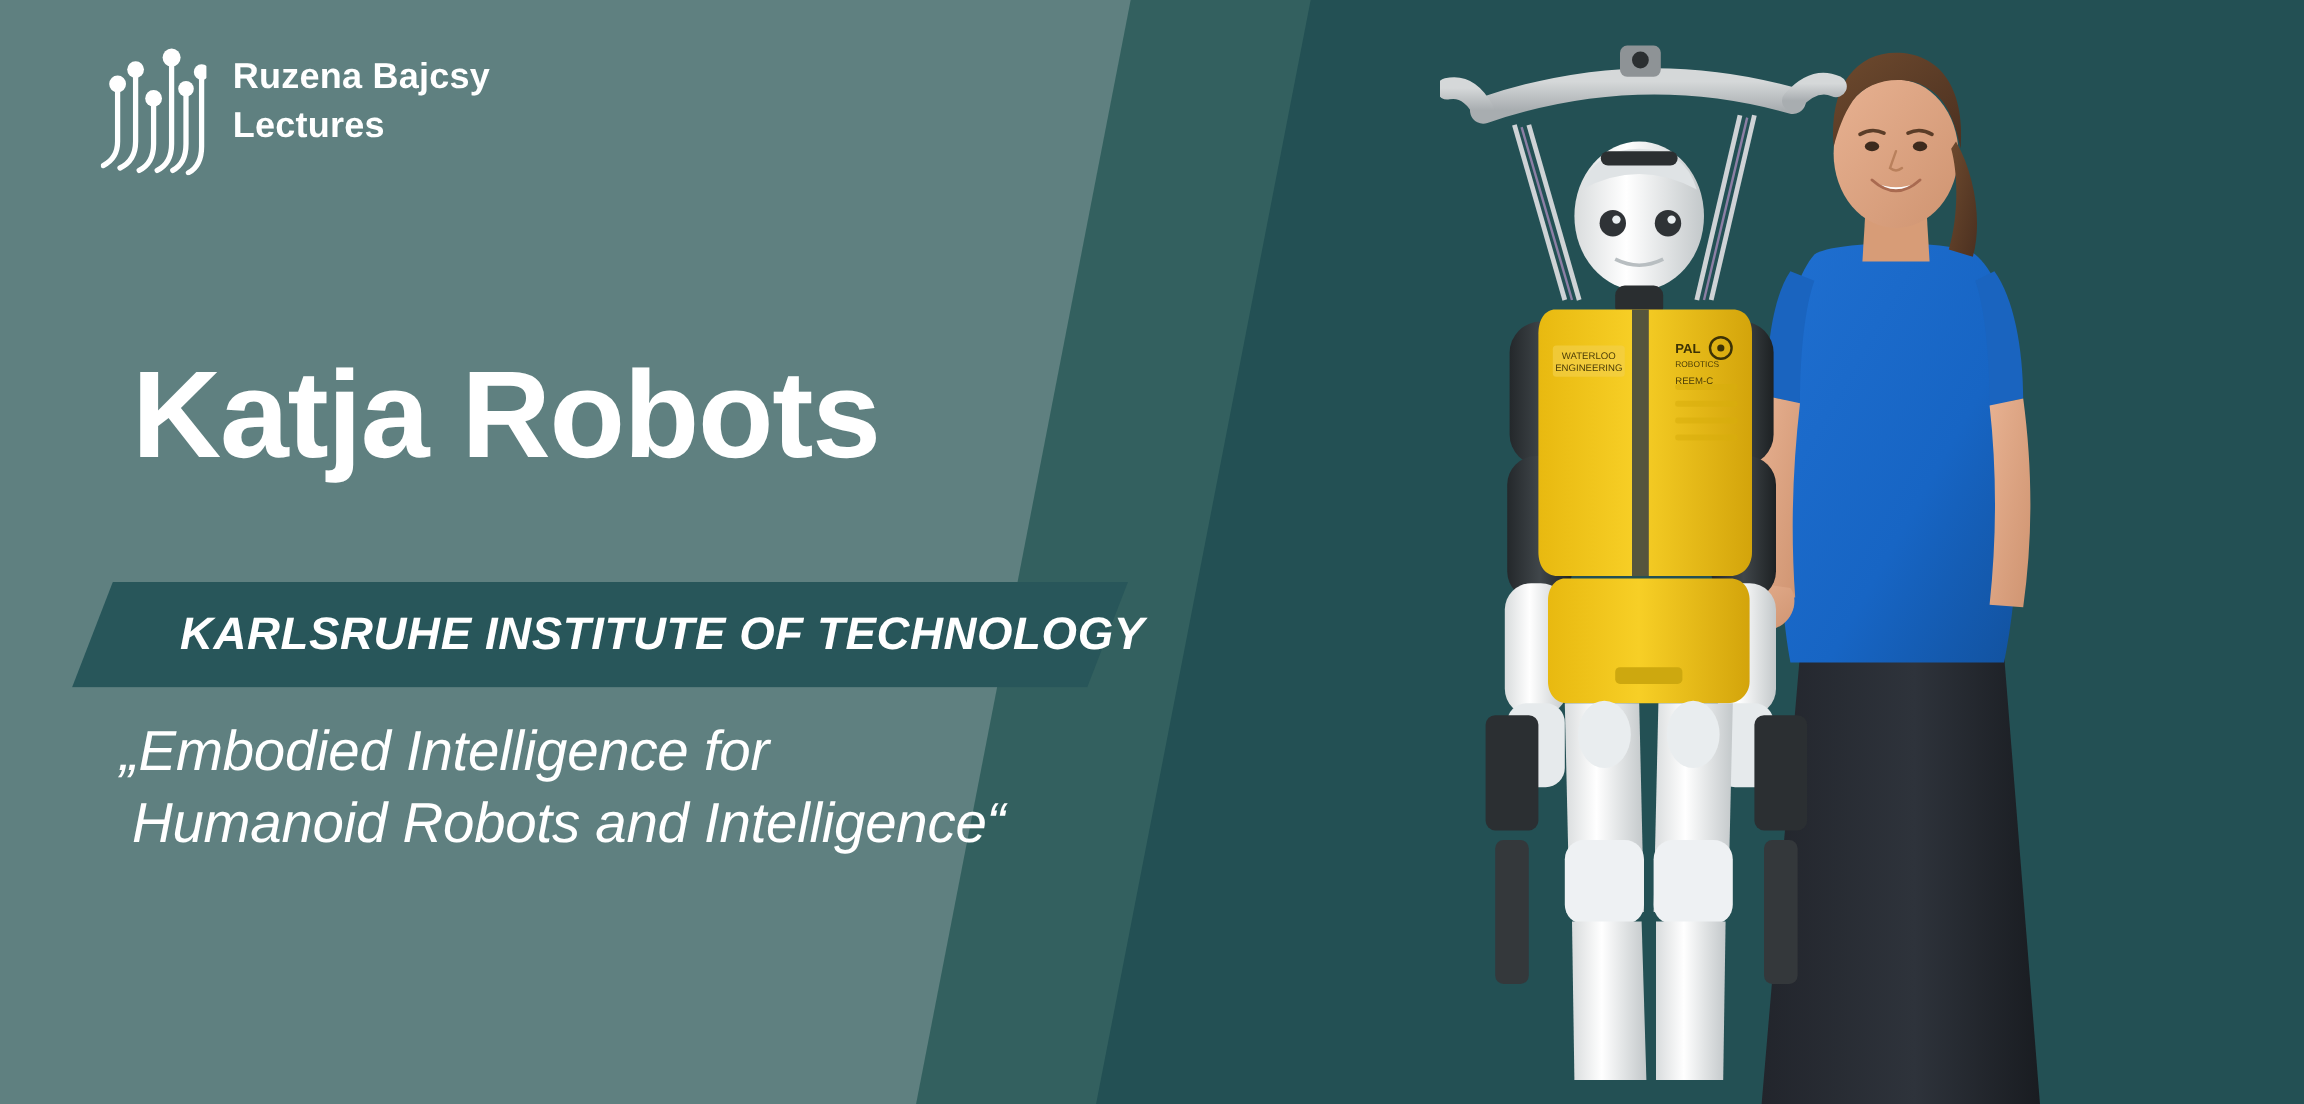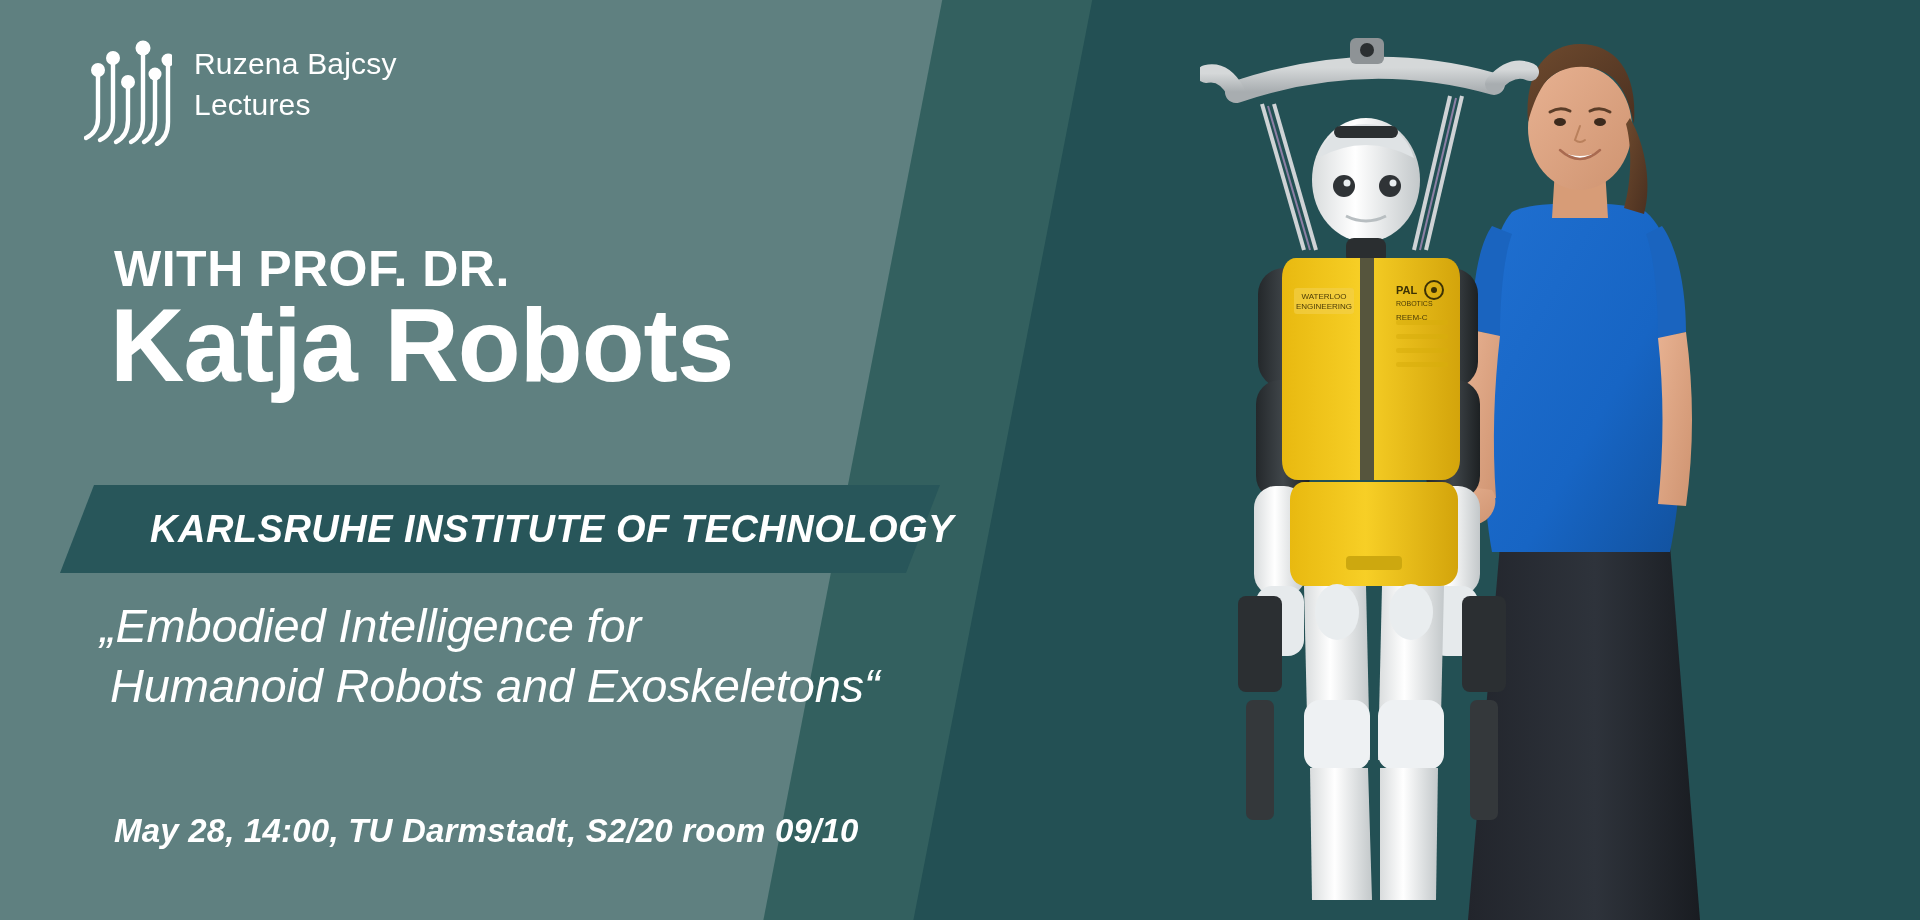--- a/index.html
+++ b/index.html
@@ -40,21 +40,21 @@
   }
   .photo-svg { position:absolute; right:-40px; bottom:0; height:920px; width:760px; }
 
   
   .logo-block {
     position:absolute; left:84px; top:34px;
     display:flex; align-items:flex-start; gap:22px;
   }
   .logo-mark { width:88px; height:112px; flex:none; }
   .logo-text {
-    color:#ffffff; font-weight:normal; font-size:30px;
+    color:#ffffff; font-weight:bold; font-size:30px;
     line-height:1.35; letter-spacing:.2px; padding-top:10px;
   }
 
   
   .with-line {
     position:absolute; left:114px; top:240px;
     color:#ffffff; font-weight:bold; font-size:50px;
     letter-spacing:.5px; white-space:nowrap;
   }
   .speaker-name {
@@ -296,28 +296,26 @@
         <circle cx="71" cy="40" r="6.5"></circle>
         <circle cx="84" cy="26" r="6.5"></circle>
       </g>
     </svg>
     <div class="logo-text">
       <div>Ruzena Bajcsy</div>
       <div>Lectures</div>
     </div>
   </div>
 
-  <div class="with-line">WITH PROF. DR.</div>
   <div class="speaker-name">Katja Robots</div>
 
   <div class="affil-banner">
     <div class="affil-shape"></div>
     <div class="affil-text">KARLSRUHE INSTITUTE OF TECHNOLOGY</div>
   </div>
 
   <div class="talk-title">
     <div class="l1">„Embodied Intelligence for</div>
-    <div class="l2">Humanoid Robots and Exoskeletons“</div>
+    <div class="l2">Humanoid Robots and Intelligence“</div>
   </div>
 
-  <div class="details">May 28, 14:00, TU Darmstadt, S2/20 room 09/10</div>
 
 </div>
 
 </body></html>

